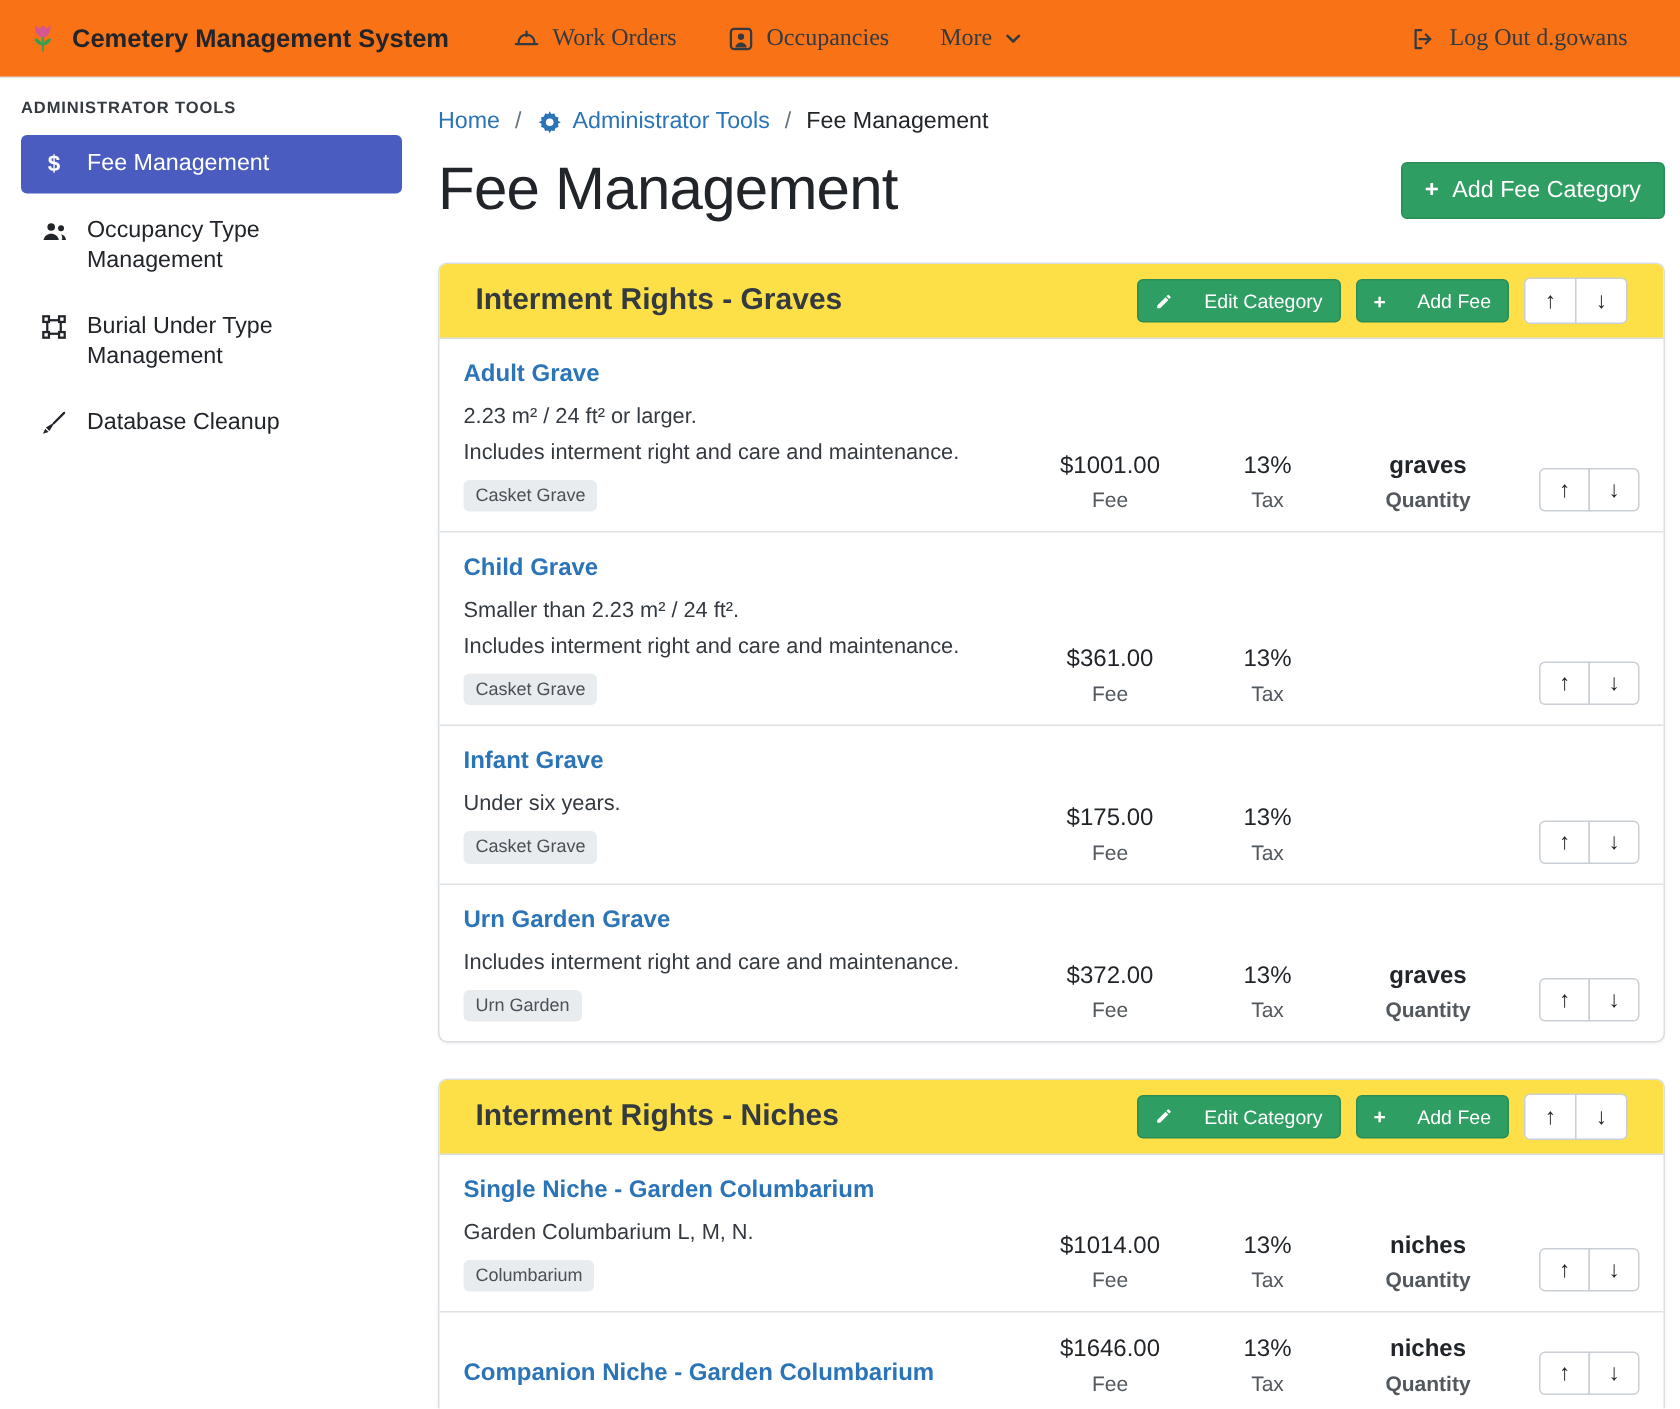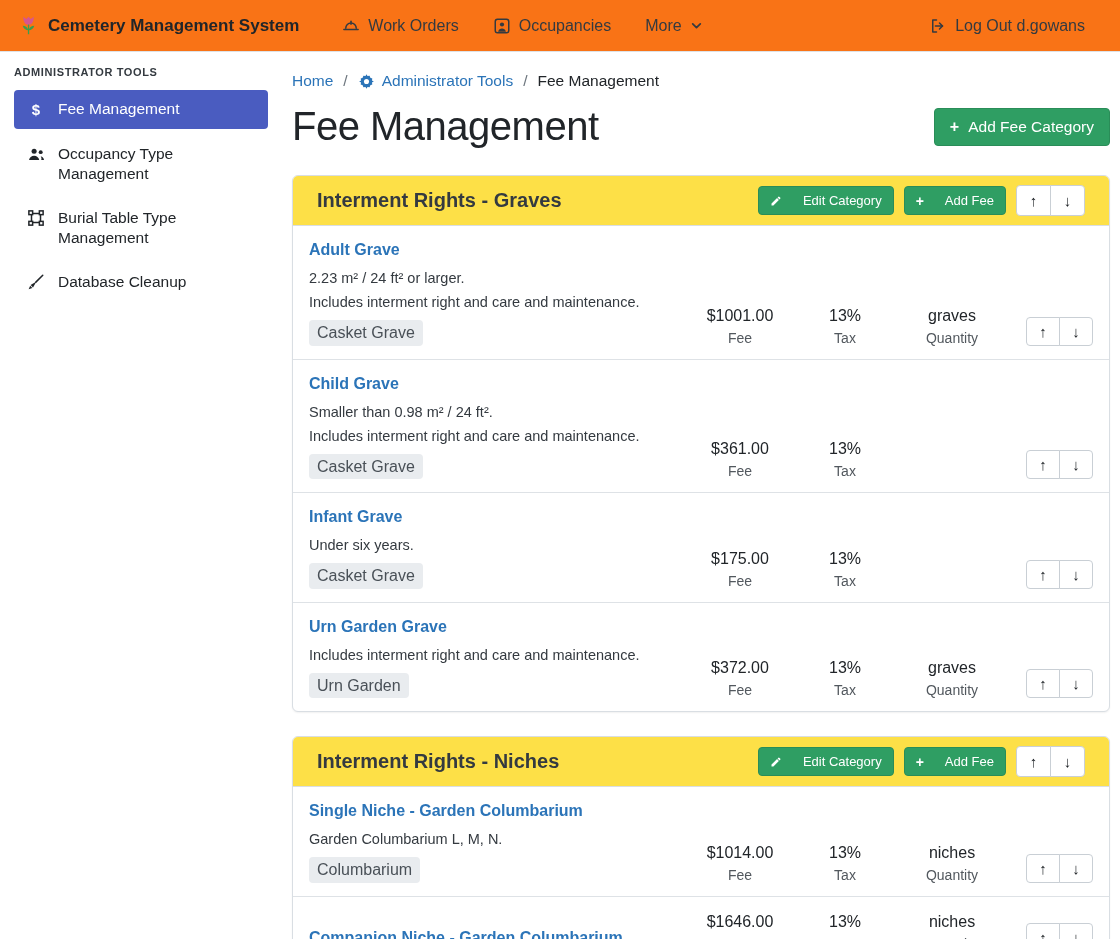--- a/index.html
+++ b/index.html
@@ -7,21 +7,21 @@
   body { font-family:"Liberation Sans", sans-serif; background:#fff; color:#212529; }
   button { font-family:inherit; cursor:pointer; }
   a { cursor:pointer; }
 
   
   .navbar { height:52px; background:#f97316; border-bottom:1px solid #dee2e6;
             display:flex; align-items:center; padding:0 18px; }
   .brand { display:flex; align-items:center; gap:9px; font-weight:700; font-size:17px;
            color:#212529; text-decoration:none; margin-right:26px; }
   .nav-link { display:flex; align-items:center; gap:8px; color:#343a40; font-size:16px;
-              text-decoration:none; padding:0 17px; height:52px; }
+              text-decoration:none; padding:0 17px; height:52px;font-family:Liberation Serif, serif; }
   .nav-link svg { flex:0 0 auto; }
   .nav-logout { margin-left:auto; }
 
   
   .layout { display:flex; height:887px; }
   .sidebar { width:280px; flex:0 0 280px; padding:14px 12px 0 14px; }
   .side-header { font-size:11px; font-weight:700; letter-spacing:.6px; color:#343a40;
                  padding:0 0 12px 0; }
   .side-item { display:flex; align-items:flex-start; gap:12px; padding:9px 12px;
                border-radius:4px; font-size:15.5px; line-height:1.3; color:#212529;
@@ -65,28 +65,28 @@
   .arrow-btn.last  { border-radius:0 4px 4px 0; margin-left:-1px; }
 
   
   .fee-row { display:flex; align-items:flex-end; padding:13px 16px;
              border-bottom:1px solid #dee2e6; }
   .fee-row:last-child { border-bottom:none; }
   .fee-main { flex:1; min-width:0; padding-right:12px; }
   .fee-name { display:inline-block; color:#2b74b8; font-weight:700; font-size:16px;
               text-decoration:none; margin-bottom:3px; line-height:22px; }
   .fee-desc { font-size:14.5px; color:#343a40; line-height:20px; margin-top:4px; }
-  .badge { display:inline-block; background:#e9ecef; color:#495057; font-size:16px;
+  .badge { display:inline-block; background:#e9ecef; color:#495057; font-size:12px;
            padding:4px 8px; border-radius:4px; margin-top:8px; line-height:1.1; }
   .col { text-align:center; padding-top:1px; }
   .col .val { font-size:16px; color:#212529; line-height:22px; }
   .col .lbl { font-size:14px; color:#52585e; margin-top:3px; }
   .col-fee { width:118px; }
   .col-tax { width:92px;  }
-  .col-qty { width:122px; }
+  .col-qty { width:122px;font-weight:bold; }
   .row-actions { width:80px; display:flex; justify-content:flex-end; padding-top:1px; }
   .row-actions .arrow-btn { width:34px; height:29px; }
 
   svg { display:block; }
 </style>
 </head>
 <body>
 
 <nav class="navbar">
   <a class="brand">
@@ -158,21 +158,21 @@
     <div class="side-item">
       <span class="s-icon">
         <svg viewBox="0 0 24 24" width="18" height="18" fill="none" stroke="currentColor" stroke-width="2">
           <rect x="6" y="6" width="12" height="12"></rect>
           <rect x="2.5" y="2.5" width="5" height="5" fill="#fff"></rect>
           <rect x="16.5" y="2.5" width="5" height="5" fill="#fff"></rect>
           <rect x="2.5" y="16.5" width="5" height="5" fill="#fff"></rect>
           <rect x="16.5" y="16.5" width="5" height="5" fill="#fff"></rect>
         </svg>
       </span>
-      <span>Burial Table Type Management</span>
+      <span>Burial Under Type Management</span>
     </div>
 
 
     <div class="side-item">
       <span class="s-icon">
         <svg viewBox="0 0 24 24" width="18" height="18">
           <path d="M21 3l-9.2 9.2" fill="none" stroke="currentColor" stroke-width="2" stroke-linecap="round"></path>
           <path d="M12.6 11.4L4.8 16l3.2 3.2 4.6-7.8z" fill="currentColor"></path>
           <path d="M4.2 17l-2 4.5 5-1.5z" fill="currentColor"></path>
         </svg>
@@ -255,21 +255,21 @@
             </button>
           <button class="arrow-btn last">
               <span>↓</span>
             </button>
         </div>
       </div>
 
       <div class="fee-row">
         <div class="fee-main">
           <a class="fee-name">Child Grave</a>
-          <div class="fee-desc">Smaller than 0.98 m² / 24 ft².</div>
+          <div class="fee-desc">Smaller than 2.23 m² / 24 ft².</div>
           <div class="fee-desc">Includes interment right and care and maintenance.</div>
           <span class="badge">Casket Grave</span>
         </div>
         <div class="col col-fee">
           <div class="val">$361.00</div>
           <div class="lbl">Fee</div>
         </div>
         <div class="col col-tax">
           <div class="val">13%</div>
           <div class="lbl">Tax</div>

